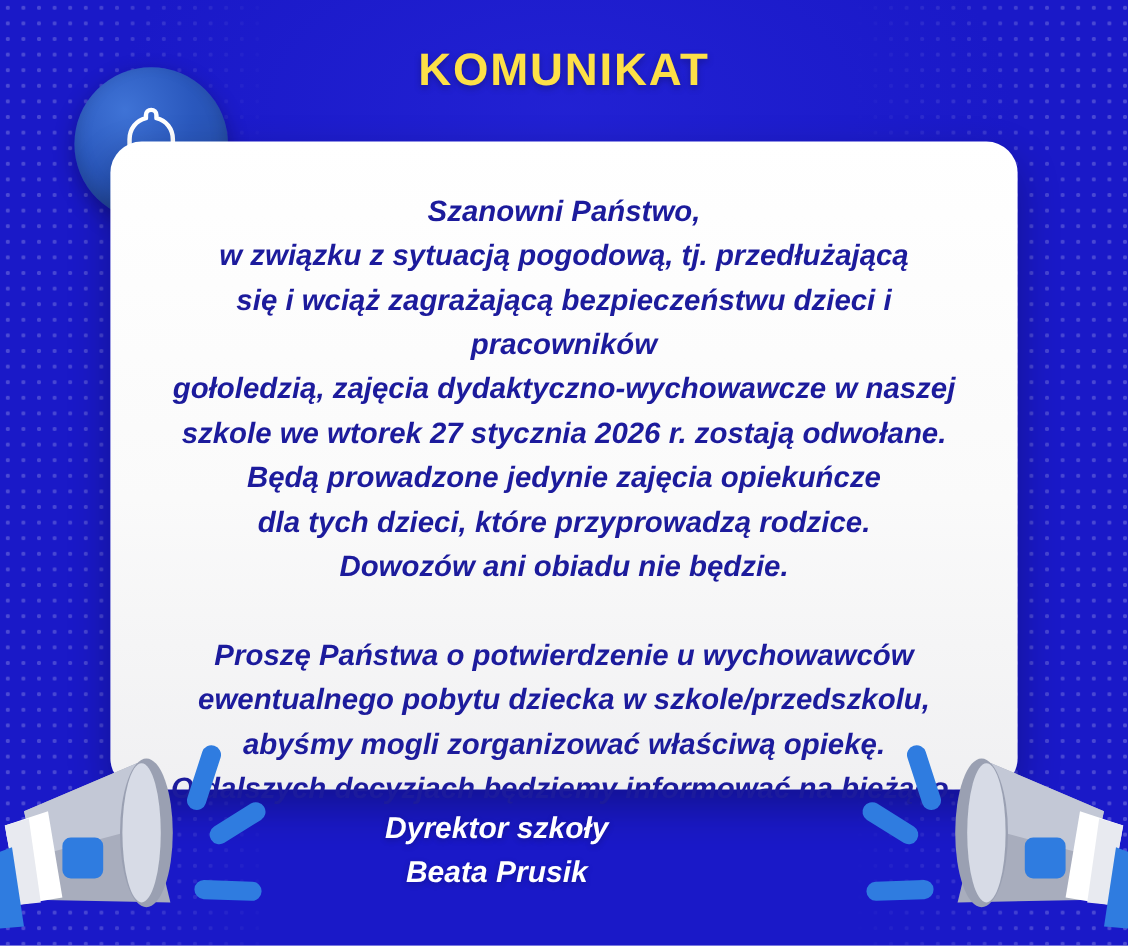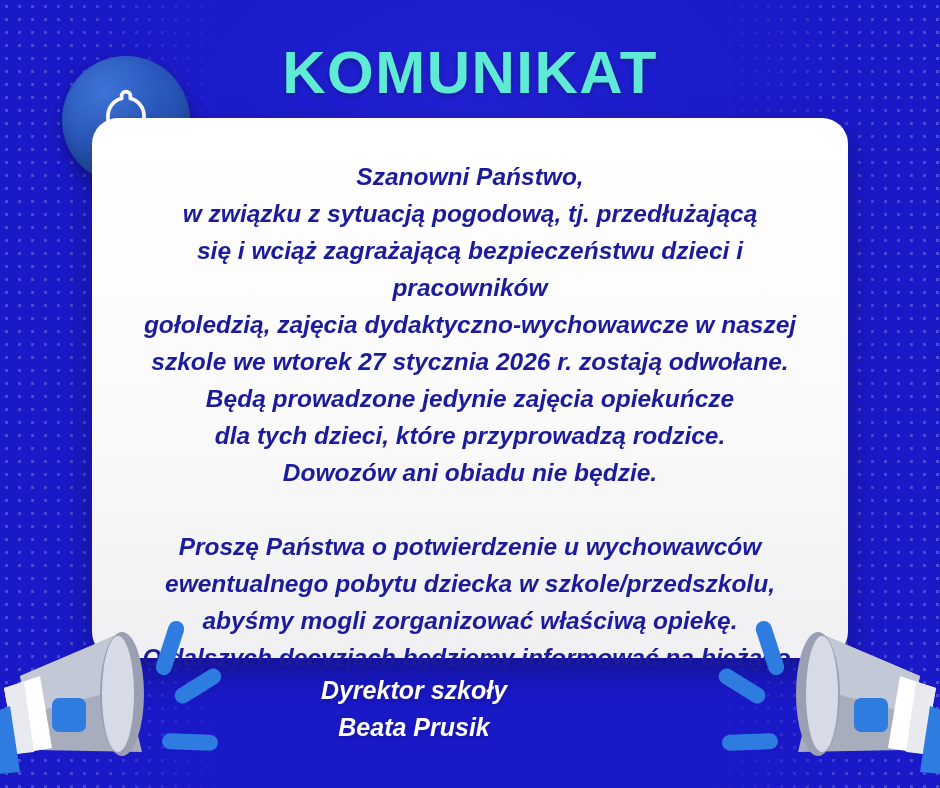--- a/index.html
+++ b/index.html
@@ -53,22 +53,22 @@
     background: radial-gradient(ellipse at center, rgba(40,40,220,0.55) 0%, rgba(26,25,200,0) 70%);
     pointer-events: none;
   }
 
   .title {
     position: absolute;
     top: 38px;
     left: 0;
     width: 940px;
     text-align: center;
-    color: #5eead4;
-    font-size: 60px;
+    color: #fde047;
+    font-size: 38px;
     font-weight: bold;
     letter-spacing: 1.5px;
     font-family: "Liberation Sans", sans-serif;
     text-shadow: 0 2px 6px rgba(0,0,0,0.25);
   }
 
   
   .bell-badge {
     position: absolute;
     left: 62px;

